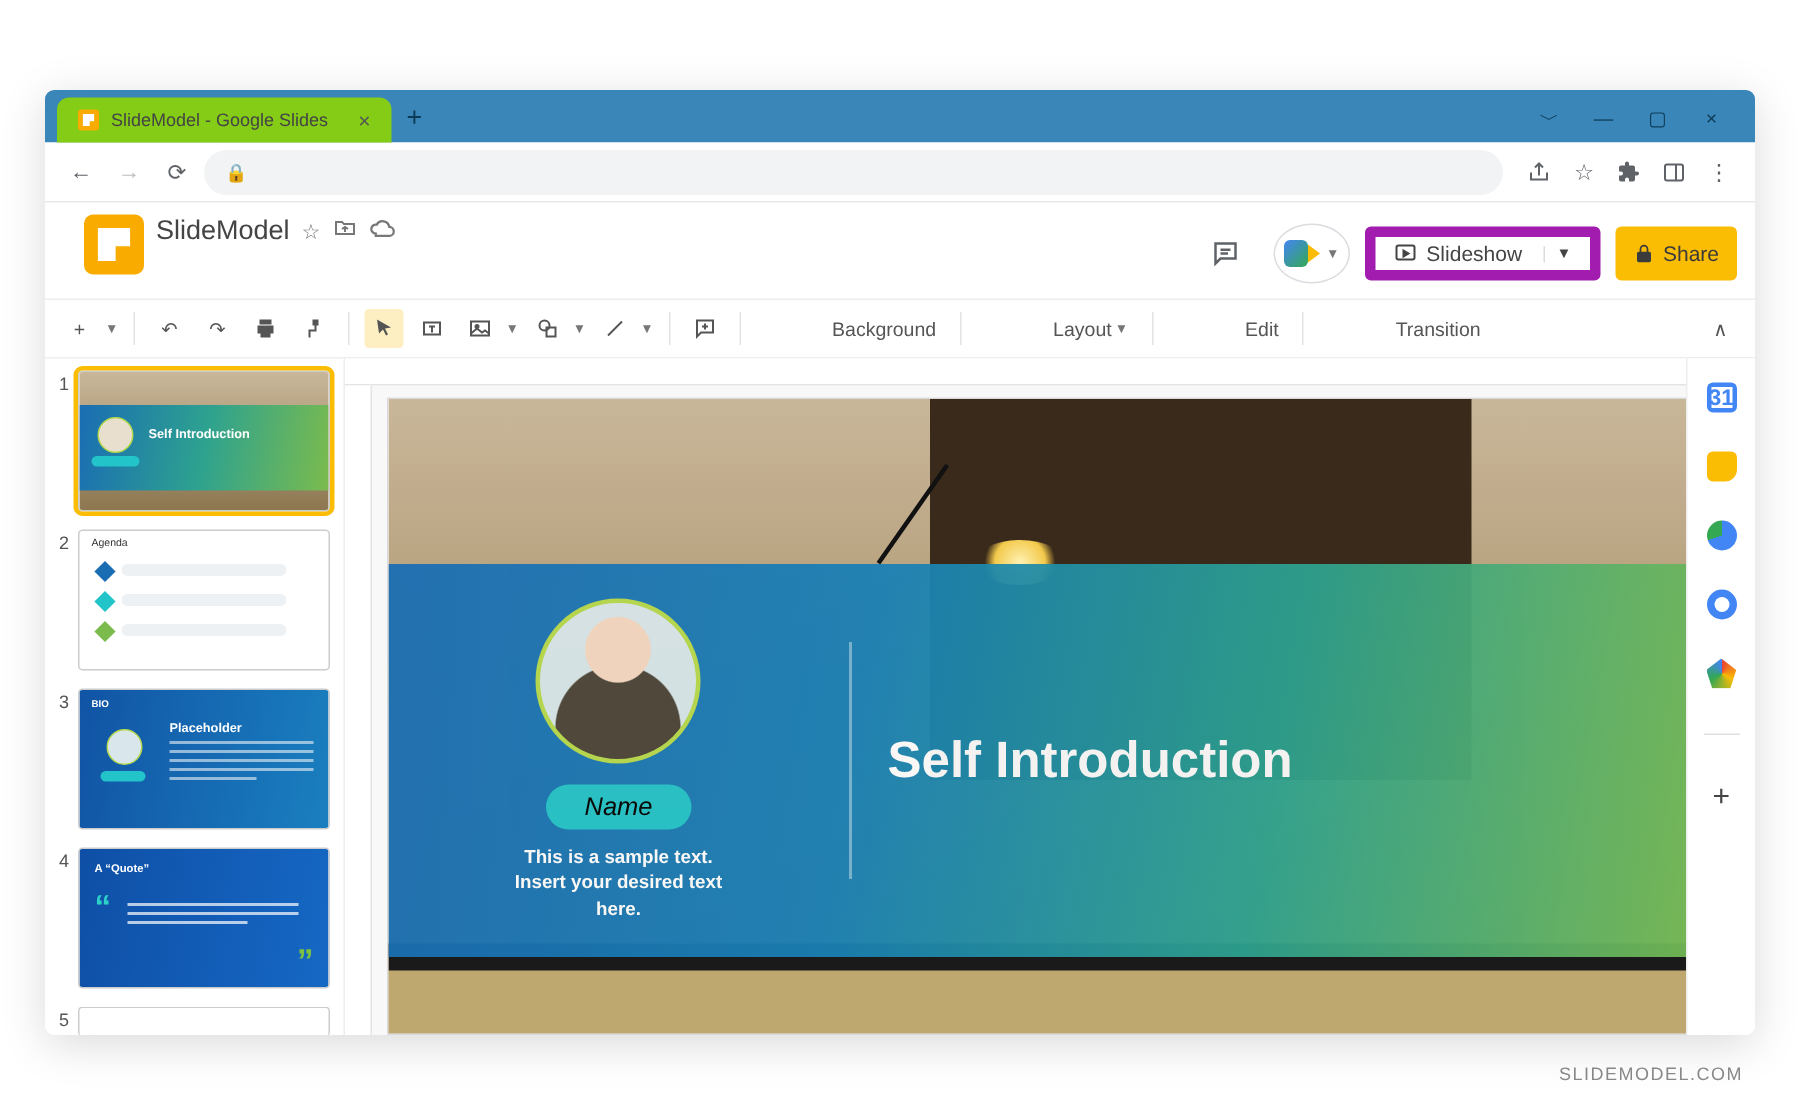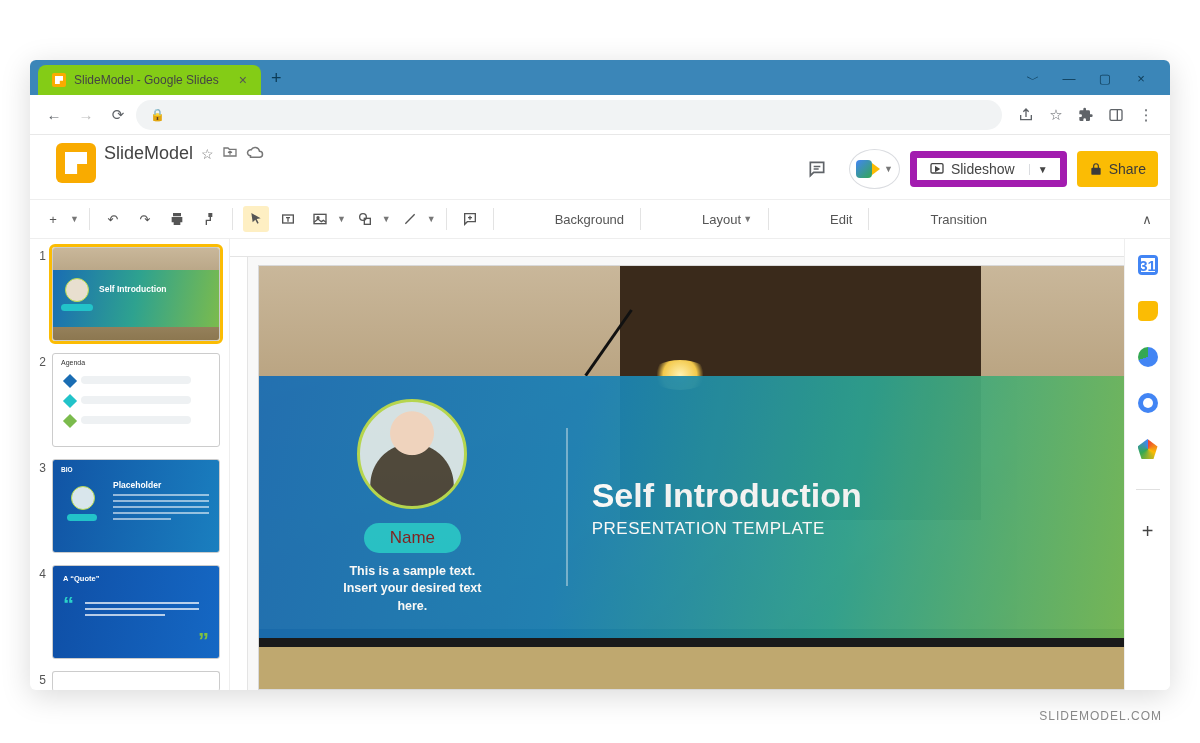--- a/index.html
+++ b/index.html
@@ -71,21 +71,21 @@
 .canvas { position: absolute; left: 28px; top: 26px; right: 8px; bottom: 0; background: #fff; border: 1px solid #d9d9d9; overflow: hidden; }
 .office-bg { position: absolute; inset: 0; background: linear-gradient(180deg,#c9b79a 0%,#b8a27f 30%,#9d8558 100%); }
 .shelf { position: absolute; left: 40%; top: 0; width: 40%; height: 60%; background: #3a2a1b; }
 .lamp { position: absolute; left: 40%; top: 8%; width: 120px; height: 120px; }
 .lamp .glow { position: absolute; left: 30px; top: 60px; width: 60px; height: 30px; background: radial-gradient(circle,#fff2b2,#f3c94b 50%,transparent 70%); border-radius: 50%; }
 .lamp .arm { position: absolute; left: 10px; top: 10px; width: 3px; height: 80px; background: #111; transform: rotate(35deg); transform-origin: top; }
 .deskline { position: absolute; left:0; right:0; bottom: 0; height: 60px; border-top: 18px solid #1a1a1a; background: #bfa86f; }
 .overlay { position: absolute; left: 0; right: 0; top: 26%; bottom: 12%; background: linear-gradient(100deg,#1a6db3 0%,#1a80b5 35%,#2ea28f 65%,#7bbb4d 100%); opacity: .94; display: flex; align-items: center; }
 .ov-left { width: 34%; text-align: center; color: #fff; padding: 0 18px; }
 .avatar { width: 110px; height: 110px; border-radius: 50%; border: 3px solid #b6d94c; margin: 0 auto 14px; overflow: hidden; position: relative; background: radial-gradient(circle at 50% 30%,#f3d7c2 0 24%,transparent 25%),radial-gradient(circle at 50% 80%,#4a4438 0 42%,transparent 43%),#d7e6e9; }
-.name-pill { background: #22c3c9; color: #7f1d1d; display: inline-block; padding: 5px 26px; border-radius: 20px; font-size: 17px; font-weight: 500; margin-bottom: 10px; }
+.name-pill { background: #22c3c9; color: #000000; display: inline-block; padding: 5px 26px; border-radius: 20px; font-size: 17px; font-weight: 500; margin-bottom: 10px; font-style: italic; }
 .sample { font-size: 12.5px; font-weight: 600; line-height: 1.4; }
 .ov-div { width: 2px; height: 60%; background: rgba(255,255,255,.4); }
 .ov-right { flex: 1; color: #fff; padding-left: 24px; }
 .ov-right .h1 { font-size: 34px; font-weight: 700; }
 .ov-right .h2 { font-size: 17px; font-weight: 500; letter-spacing: .5px; margin-top: 4px; }
 
 
 .tn1-bg { position: absolute; inset:0; background: linear-gradient(180deg,#c9b79a,#8c7750); }
 .tn1-ov { position: absolute; left:0; right:0; top: 24%; bottom: 14%; background: linear-gradient(100deg,#1a6db3,#2ea28f,#7bbb4d); }
 .tn1-av { position: absolute; left: 12px; top: 30px; width: 24px; height: 24px; border-radius:50%; border:1px solid #b6d94c; background:#e8dfcf; }
@@ -370,21 +370,20 @@
             <div class="name-pill">Name</div>
             <div class="sample">
               <div>This is a sample text.</div>
               <div>Insert your desired text</div>
               <div>here.</div>
             </div>
           </div>
           <div class="ov-div"></div>
           <div class="ov-right">
             <div class="h1">Self Introduction</div>
-            <div class="h2">PRESENTATION TEMPLATE</div>
           </div>
         </div>
       </div>
     </div>
   </div>
 
   <div class="sidepanel">
     <div class="sp-ico" style="background:linear-gradient(#4285f4,#4285f4);position:relative">
         <div style="position:absolute;inset:3px;background:#fff;display:flex;align-items:center;justify-content:center;font-size:15px;color:#4285f4;font-weight:700">31</div>
       </div>

